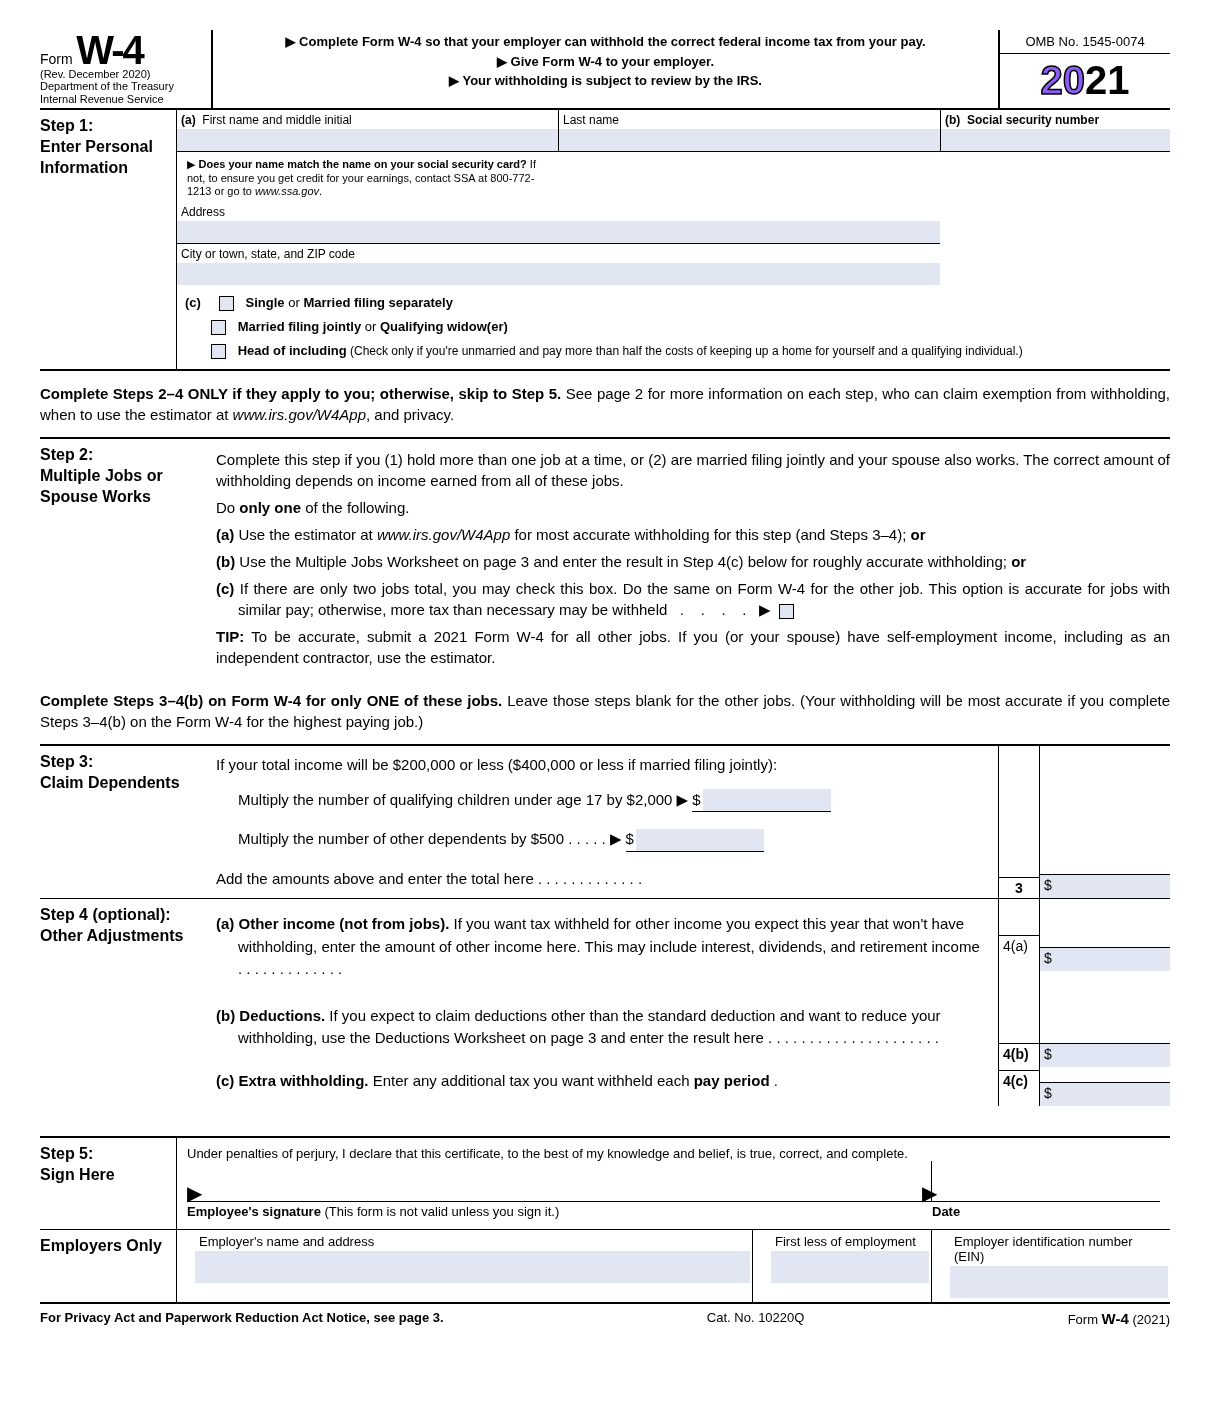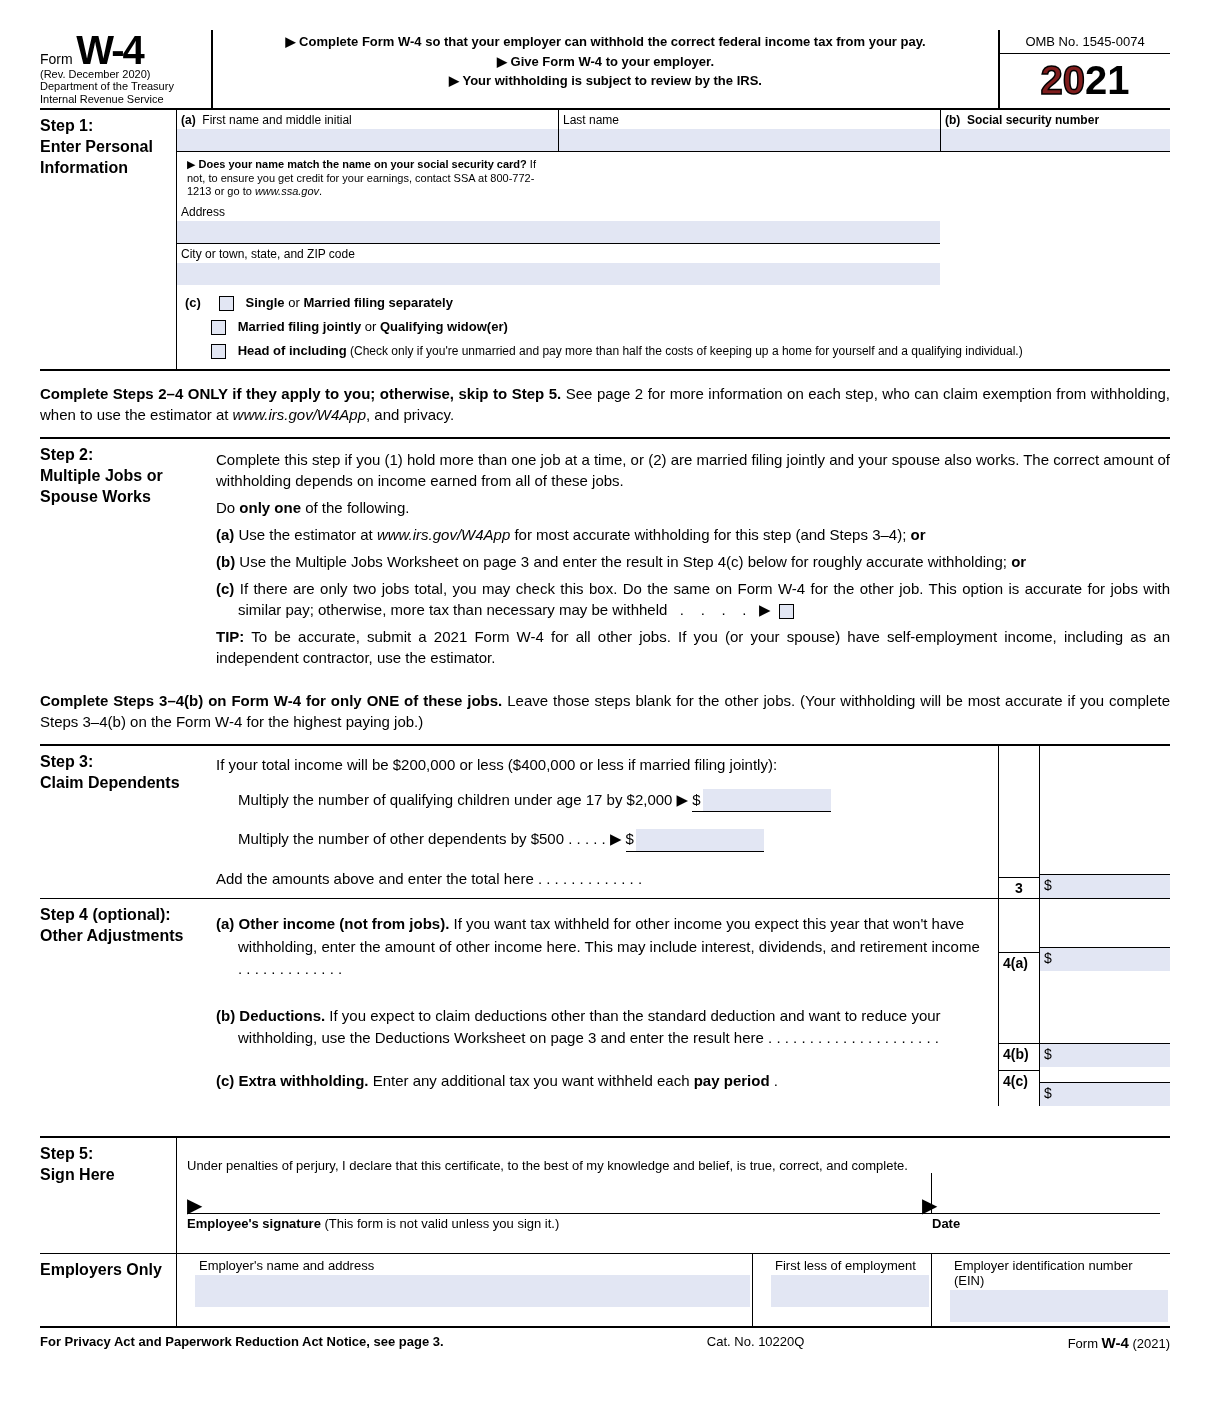--- a/index.html
+++ b/index.html
@@ -34,21 +34,21 @@
   }
   .hdr-mid h1 { margin: 0 0 4px 0; font-size: 26px; font-weight: 700; }
   .hdr-mid .sub { font-size: 13px; font-weight: 700; line-height: 1.5; }
   .hdr-right {
     width: 170px;
     border-left: 2px solid #000;
     text-align: center;
   }
   .hdr-right .omb { border-bottom: 1px solid #000; padding: 4px; font-size: 13px; }
   .hdr-right .year { font-size: 40px; font-weight: 400; letter-spacing: 0px; padding-top: 4px; }
-  .year-outline { -webkit-text-stroke: 1.5px #000; color: #7f1d1d; font-weight: 700; }
+  .year-outline { -webkit-text-stroke: 1.5px #000; color: #8b5cf6; font-weight: 700; }
   .year-bold { font-weight: 900; }
 
   .row { display: flex; }
   .step-lbl {
     width: 128px;
     font-weight: 700;
     font-size: 16px;
     padding: 6px 8px 6px 0;
     line-height: 1.3;
   }
@@ -123,21 +123,21 @@
     vertical-align: bottom;
     font-size: 13px;
     padding: 0 4px;
   }
   .dollar { display:inline-block; border-bottom:1px solid #000; padding-right:2px;}
   .indent { padding-left: 22px; }
 
   
   .s5 { border-top: 2px solid #000; margin-top: 30px; }
   .s5 .row { }
-  .sig-area { flex:1; border-left:1px solid #000; padding: 20px 10px; font-size: 13px; }
+  .sig-area { flex:1; border-left:1px solid #000; padding: 8px 10px; font-size: 13px; }
   .sigline { border-bottom: 1px solid #000; height: 40px; display:flex; }
   .sigline .emp { flex:1; }
   .sigline .date { width: 220px; border-left: 1px solid #000; padding-left:8px; }
   .sig-arrow { font-size:20px; position:relative; top:20px; }
 
   .emp-only { display:flex; border-top:1px solid #000; border-bottom: 2px solid #000; }
   .emp-only .step-lbl { border-right:1px solid #000; }
   .emp-only .c { border-right:1px solid #000; padding:4px 6px; font-size:13px;margin-left:16px; }
   .emp-only .c1 { flex:1; }
   .emp-only .c2 { width: 150px; }
@@ -274,21 +274,21 @@
     <div class="step-lbl">
       <div>Step 4 (optional):</div>
       <div>Other Adjustments</div>
     </div>
     <div class="mid">
       <div class="opt"><b>(a) Other income (not from jobs).</b><span> If you want tax withheld for other income you expect this year that won't have withholding, enter the amount of other income here. This may include interest, dividends, and retirement income   .    .    .    .    .    .    .    .    .    .    .    .    .</span></div>
       <div class="opt" style="margin-top:24px;"><b>(b) Deductions.</b><span> If you expect to claim deductions other than the standard deduction and want to reduce your withholding, use the Deductions Worksheet on page 3 and enter the result here    .    .    .    .    .    .    .    .    .    .    .    .    .    .    .    .    .    .    .    .    .</span></div>
       <div class="opt" style="margin-top:20px;"><b>(c) Extra withholding.</b><span> Enter any additional tax you want withheld each </span><b>pay period</b><span>    .</span></div>
     </div>
     <div class="numcol">
-      <div class="numcell" style="top:53px; font-weight:700;">4(a)</div>
+      <div class="numcell" style="top:36px; font-weight:400;">4(a)</div>
       <div class="numcell" style="top:144px; font-weight:700;">4(b)</div>
       <div class="numcell" style="bottom:15px; font-weight:700;">4(c)</div>
     </div>
     <div class="amtcol">
       <div class="amtcell" style="top:48px; background:#e2e6f3; height:24px;">$</div>
       <div class="amtcell" style="top:144px; background:#e2e6f3; height:24px;">$</div>
       <div class="amtcell" style="bottom:0; background:#e2e6f3; height:24px;">$</div>
     </div>
   </div>
 

